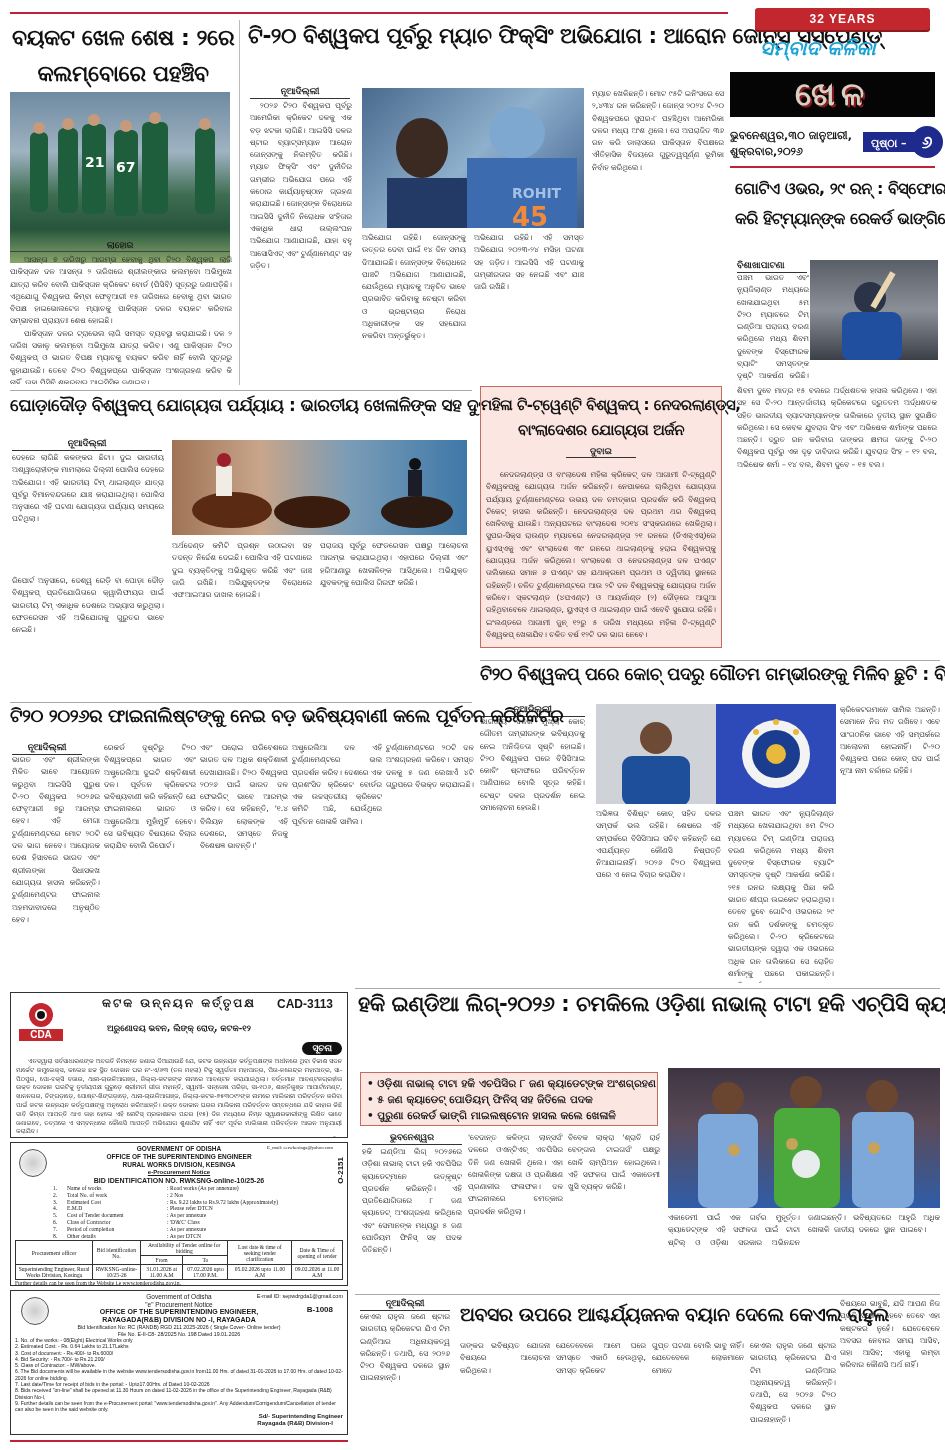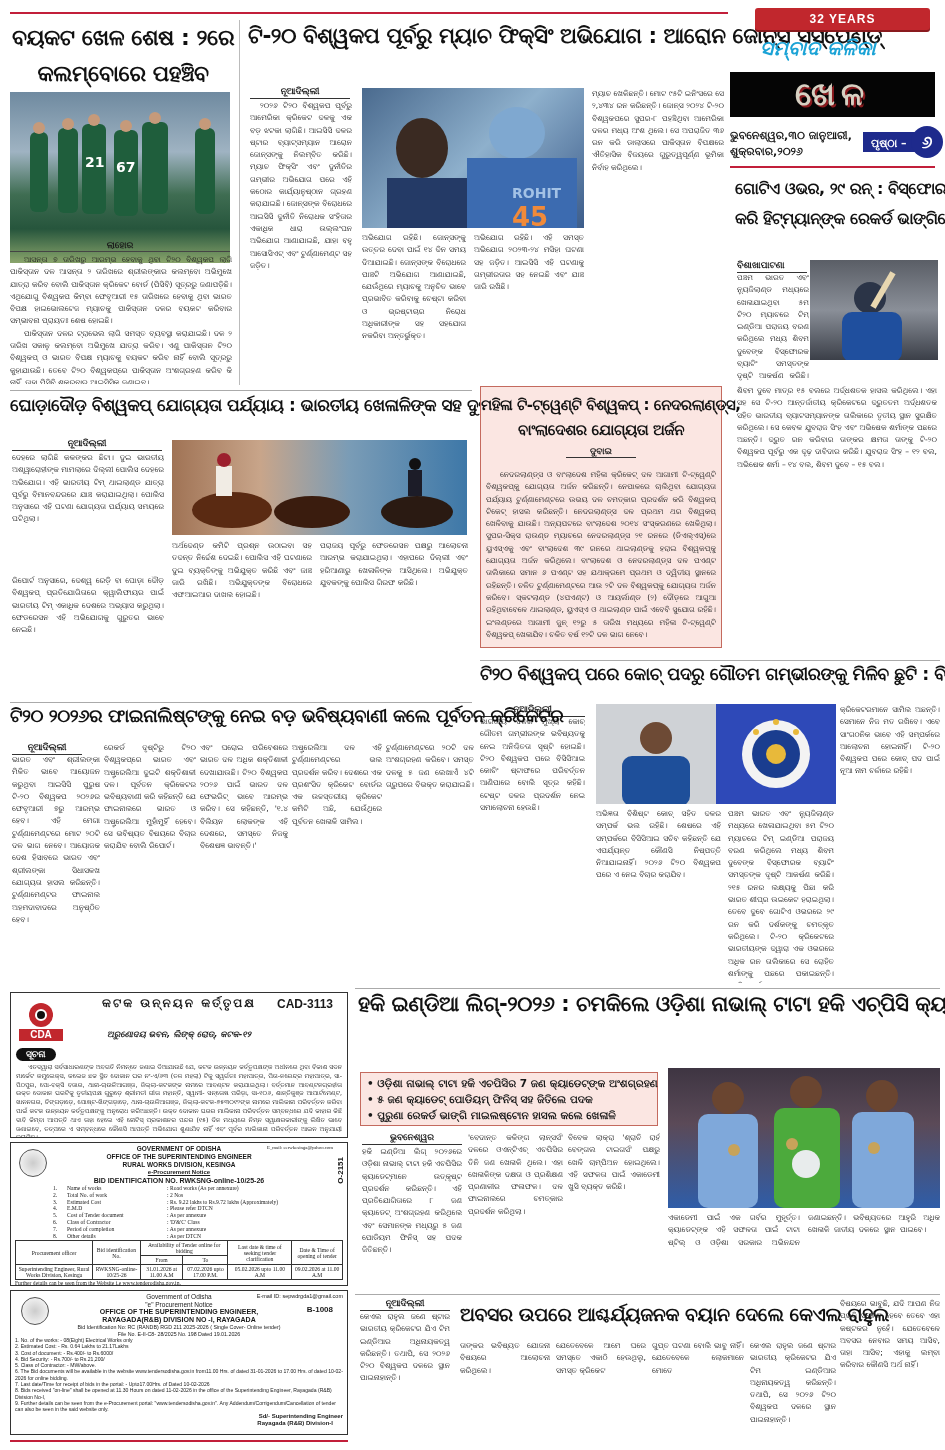--- a/index.html
+++ b/index.html
@@ -181,22 +181,22 @@
   <div class="abs" style="left:8px; top:8px; width:44px; height:40px;">
     <div style="width:44px; height:28px; background:#fff; display:flex; align-items:center; justify-content:center;">
       <div style="width:24px; height:24px; border-radius:50%; background:#c1272d; display:flex; align-items:center; justify-content:center;">
         <div style="width:12px; height:12px; border-radius:50%; background:#111; border:2px solid #fff;"></div>
       </div>
     </div>
     <div style="background:#c1272d; color:#fff; font-weight:bold; font-size:10px; text-align:center; line-height:12px; font-family:'Liberation Sans', sans-serif;">CDA</div>
   </div>
   <div class="abs" style="right:14px; top:4px; font-size:12px; font-weight:bold; font-family:'Liberation Sans', sans-serif;">CAD-3113</div>
   <div style="text-align:center; font-size:12px; font-weight:bold; letter-spacing:2px;">କଟକ ଉନ୍ନୟନ କର୍ତ୍ତୃପକ୍ଷ</div>
-  <div style="text-align:center; font-size:8.5px; font-weight:bold; margin-top:19px;font-style:italic;">ଅରୁଣୋଦୟ ଭବନ, ଲିଙ୍କ୍ ରୋଡ୍, କଟକ-୧୨</div>
-  <div style="text-align:left; margin-top:2px;">
+  <div style="text-align:center; font-size:8.5px; font-weight:bold; margin-top:13px;">ଅରୁଣୋଦୟ ଭବନ, ଲିଙ୍କ୍ ରୋଡ୍, କଟକ-୧୨</div>
+  <div style="text-align:right; margin-top:2px;">
     <span style="display:inline-block; background:#111; color:#fff; font-size:9px; font-weight:bold; padding:1px 10px; border-radius:8px;">ସୂଚନା</span>
   </div>
   <div class="ad-line" style="font-size:6.3px; line-height:8.8px; text-indent:12px; text-align:justify; margin-top:2px;">ଏତଦ୍ୱାରା ସର୍ବସାଧାରଣଙ୍କ ଅବଗତି ନିମନ୍ତେ ଜଣାଇ ଦିଆଯାଉଛି ଯେ, କଟକ ଉନ୍ନୟନ କର୍ତ୍ତୃପକ୍ଷଙ୍କ ଅଧୀନରେ ଥିବା ବିକାଶ ସଦନ ମାର୍କେଟ କମ୍ପ୍ଲେକ୍ସ, କଲେଜ ଛକ ସ୍ଥିତ ଦୋକାନ ଘର ନଂ-ଏ/୬୩ (ତଳ ମହଲା) ଟିକୁ ସ୍ୱର୍ଗତଃ ମହାପାତ୍ର, ପିତା-ନରେନ୍ଦ୍ର ମହାପାତ୍ର, ସା- ପିଠପୁର, ପୋ-ବକ୍ସି ବଜାର, ଥାନା-ଚାଉଳିଆଗଞ୍ଜ, ଜିଲ୍ଲା-କଟକଙ୍କ ନାମରେ ଆବଣ୍ଟନ କରାଯାଇଥିଲା। ବର୍ତ୍ତମାନ ଆବଣ୍ଟନଗ୍ରହୀତା ଉକ୍ତ ଦୋକାନ ଘରଟିକୁ ତୃତୀୟପକ୍ଷ ଗୁରୁଡ଼େ ଶ୍ରୀମତୀ ଗୀତା ମହାନ୍ତି, ସ୍ୱାମୀ- ସନ୍ତୋଷ ପରିଡ଼ା, ସା-୧୦୬, ଶାନ୍ତିକୁଞ୍ଜ ଆପାର୍ଟମେଣ୍ଟ, ଖାନନଗର, ଚିଙ୍ଗଡ଼ାଡ଼େ, ପୋଷ୍ଟ-ଖିଙ୍ଗଡ଼ାଡ଼େ, ଥାନା-ଚାଉଳିଆଗଞ୍ଜ, ଜିଲ୍ଲା-କଟକ-୭୫୩୦୧୨ଙ୍କ ନାମରେ ମାଲିକାନା ପରିବର୍ତ୍ତନ କରିବା ପାଇଁ କଟକ ଉନ୍ନୟନ କର୍ତ୍ତୃପକ୍ଷଙ୍କୁ ଅନୁରୋଧ କରିଅଛନ୍ତି। ଉକ୍ତ ଦୋକାନ ଘରର ମାଲିକାନା ପରିବର୍ତ୍ତନ ସମ୍ବନ୍ଧରେ ଯଦି କାହାର କିଛି ଦାବି କିମ୍ବା ଆପତ୍ତି ଥାଏ ତାହା ହେଲେ ଏହି ନୋଟିସ୍ ପ୍ରକାଶନର ପନ୍ଦର (୧୫) ଦିନ ମଧ୍ୟରେ ନିମ୍ନ ସ୍ୱାକ୍ଷରକାରୀଙ୍କୁ ଲିଖିତ ଭାବେ ଜଣାଇବେ, ତତ୍ପରେ ଏ ସମ୍ବନ୍ଧରେ କୌଣସି ଆପତ୍ତି ଅଭିଯୋଗ ଶୁଣାଯିବ ନାହିଁ ଏବଂ ପୂର୍ବର ମାଲିକାନା ପରିବର୍ତ୍ତନ ଆଇନ ଅନୁଯାୟୀ କରାଯିବ।</div>
   <div style="text-align:right; font-size:6.5px; line-height:9px;">ସ୍ୱା/- ଭାରପ୍ରାପ୍ତ ଅଧିକାରୀ (ମାର୍କେଟ)</div>
   <div style="text-align:right; font-size:6.5px; line-height:9px; padding-right:14px;">କଟକ ଉନ୍ନୟନ କର୍ତ୍ତୃପକ୍ଷ</div>
 </div>
 
 <div class="ad" style="left:10px; top:1142px; width:338px; height:144px; padding:2px 4px; font-family:'Liberation Serif', serif;">
   <div class="abs" style="left:8px; top:6px; width:28px; height:28px; border-radius:50%; border:1px solid #555; background:radial-gradient(#ccc,#fff);"></div>
   <div class="abs" style="right:2px; top:14px; font-size:8px; font-weight:bold; writing-mode:vertical-rl; transform:rotate(180deg); font-family:'Liberation Sans', sans-serif;">O-2151</div>
@@ -298,21 +298,21 @@
     </div>
   <div style="text-align:right; font-size:6px; font-weight:bold; line-height:7px;">Sd/- Superintending Engineer</div>
   <div style="text-align:right; font-size:6px; font-weight:bold; line-height:7px; padding-right:10px;">Rayagada (R&amp;B) Division-I</div>
 </div>
 <div class="rule" style="left:10px; top:1440px; width:338px;"></div>
 
 <div class="rule" style="left:355px; top:988px; width:585px; height:1px; background:#aaa;"></div>
 <div class="hl" style="left:358px; top:992px; width:585px; font-size:21px; white-space:nowrap;">ହକି ଇଣ୍ଡିଆ ଲିଗ୍-୨୦୨୬ : ଚମକିଲେ ଓଡ଼ିଶା ନାଭାଲ୍ ଟାଟା ହକି ଏଚ୍‌ପିସି କ୍ୟାଡେଟ୍</div>
 <div class="box-pink" style="left:360px; top:1072px; width:298px; height:54px; padding:2px 6px;">
   <ul id="hockey-highlights" style="list-style:none; font-size:10.5px; line-height:16px; font-weight:bold; white-space:nowrap;">
-      <li>• ଓଡ଼ିଶା ନାଭାଲ୍ ଟାଟା ହକି ଏଚପିସିର 7 ଜଣ କ୍ୟାଡେଟ୍‌ଙ୍କ ଅଂଶଗ୍ରହଣ</li>
+      <li>• ଓଡ଼ିଶା ନାଭାଲ୍ ଟାଟା ହକି ଏଚପିସିର ୮ ଜଣ କ୍ୟାଡେଟ୍‌ଙ୍କ ଅଂଶଗ୍ରହଣ</li>
       <li>• ୫ ଜଣ କ୍ୟାଡେଟ୍ ପୋଡିୟମ୍ ଫିନିସ୍ ସହ ଜିତିଲେ ପଦକ</li>
       <li>• ପୁରୁଣା ରେକର୍ଡ ଭାଙ୍ଗି ମାଇଲଷ୍ଟୋନ ହାସଲ କଲେ ଖେଳାଳି</li>
     </ul>
 </div>
 <div class="dateline" style="left:362px; top:1132px; width:100px;">ଭୁବନେଶ୍ୱର</div>
 <div class="body-text" style="left:362px; top:1146px; width:100px; height:140px;">ହକି ଇଣ୍ଡିଆ ଲିଗ୍ ୨୦୨୬ରେ ଓଡ଼ିଶା ନାଭାଲ୍ ଟାଟା ହକି ଏଚପିସିର କ୍ୟାଡେଟ୍‌ମାନେ ଉତ୍କୃଷ୍ଟ ପ୍ରଦର୍ଶନ କରିଛନ୍ତି। ଏହି ପ୍ରତିଯୋଗିତାରେ ୮ ଜଣ କ୍ୟାଡେଟ୍ ଅଂଶଗ୍ରହଣ କରିଥିଲେ ଏବଂ ସେମାନଙ୍କ ମଧ୍ୟରୁ ୫ ଜଣ ପୋଡିୟମ ଫିନିସ୍ ସହ ପଦକ ଜିତିଛନ୍ତି।</div>
 <div class="body-text" style="left:468px; top:1132px; width:95px; height:154px;">'ବେଦାନ୍ତ କଳିଙ୍ଗ ଲାନ୍ସର୍ସ' ଦଳରେ ଓଏନ୍‌ଟିଏଚ୍ ଏଚପିସିର ତିନି ଜଣ ଖେଳାଳି ଥିଲେ। ଏହା ଖେଳାଳିଙ୍କ ଦକ୍ଷତା ଓ ପ୍ରଶିକ୍ଷଣ ପ୍ରଣାଳୀର ଫଳାଫଳ। ଦଳ ଫାଇନାଲରେ ଚମତ୍କାର ପ୍ରଦର୍ଶନ କରିଥିଲା।</div>
 <div class="body-text" style="left:568px; top:1132px; width:92px; height:154px;">ବିବେକ ଲାକ୍ରା 'ଶ୍ରାଚି ରାର୍ହ ବେଙ୍ଗଲ ଟାଇଗର୍ସ' ପକ୍ଷରୁ ଖେଳି ଚାମ୍ପିଅନ ହୋଇଥିଲେ। ଏହି ସଫଳତା ପାଇଁ ଏକାଡେମୀ ଖୁସି ବ୍ୟକ୍ତ କରିଛି।</div>
 <div class="photo" style="left:668px; top:1068px; width:272px; height:140px; background:linear-gradient(180deg,#3e3542 0%,#5b4a58 40%,#2f5da8 100%);">
   <svg width="272" height="140">

